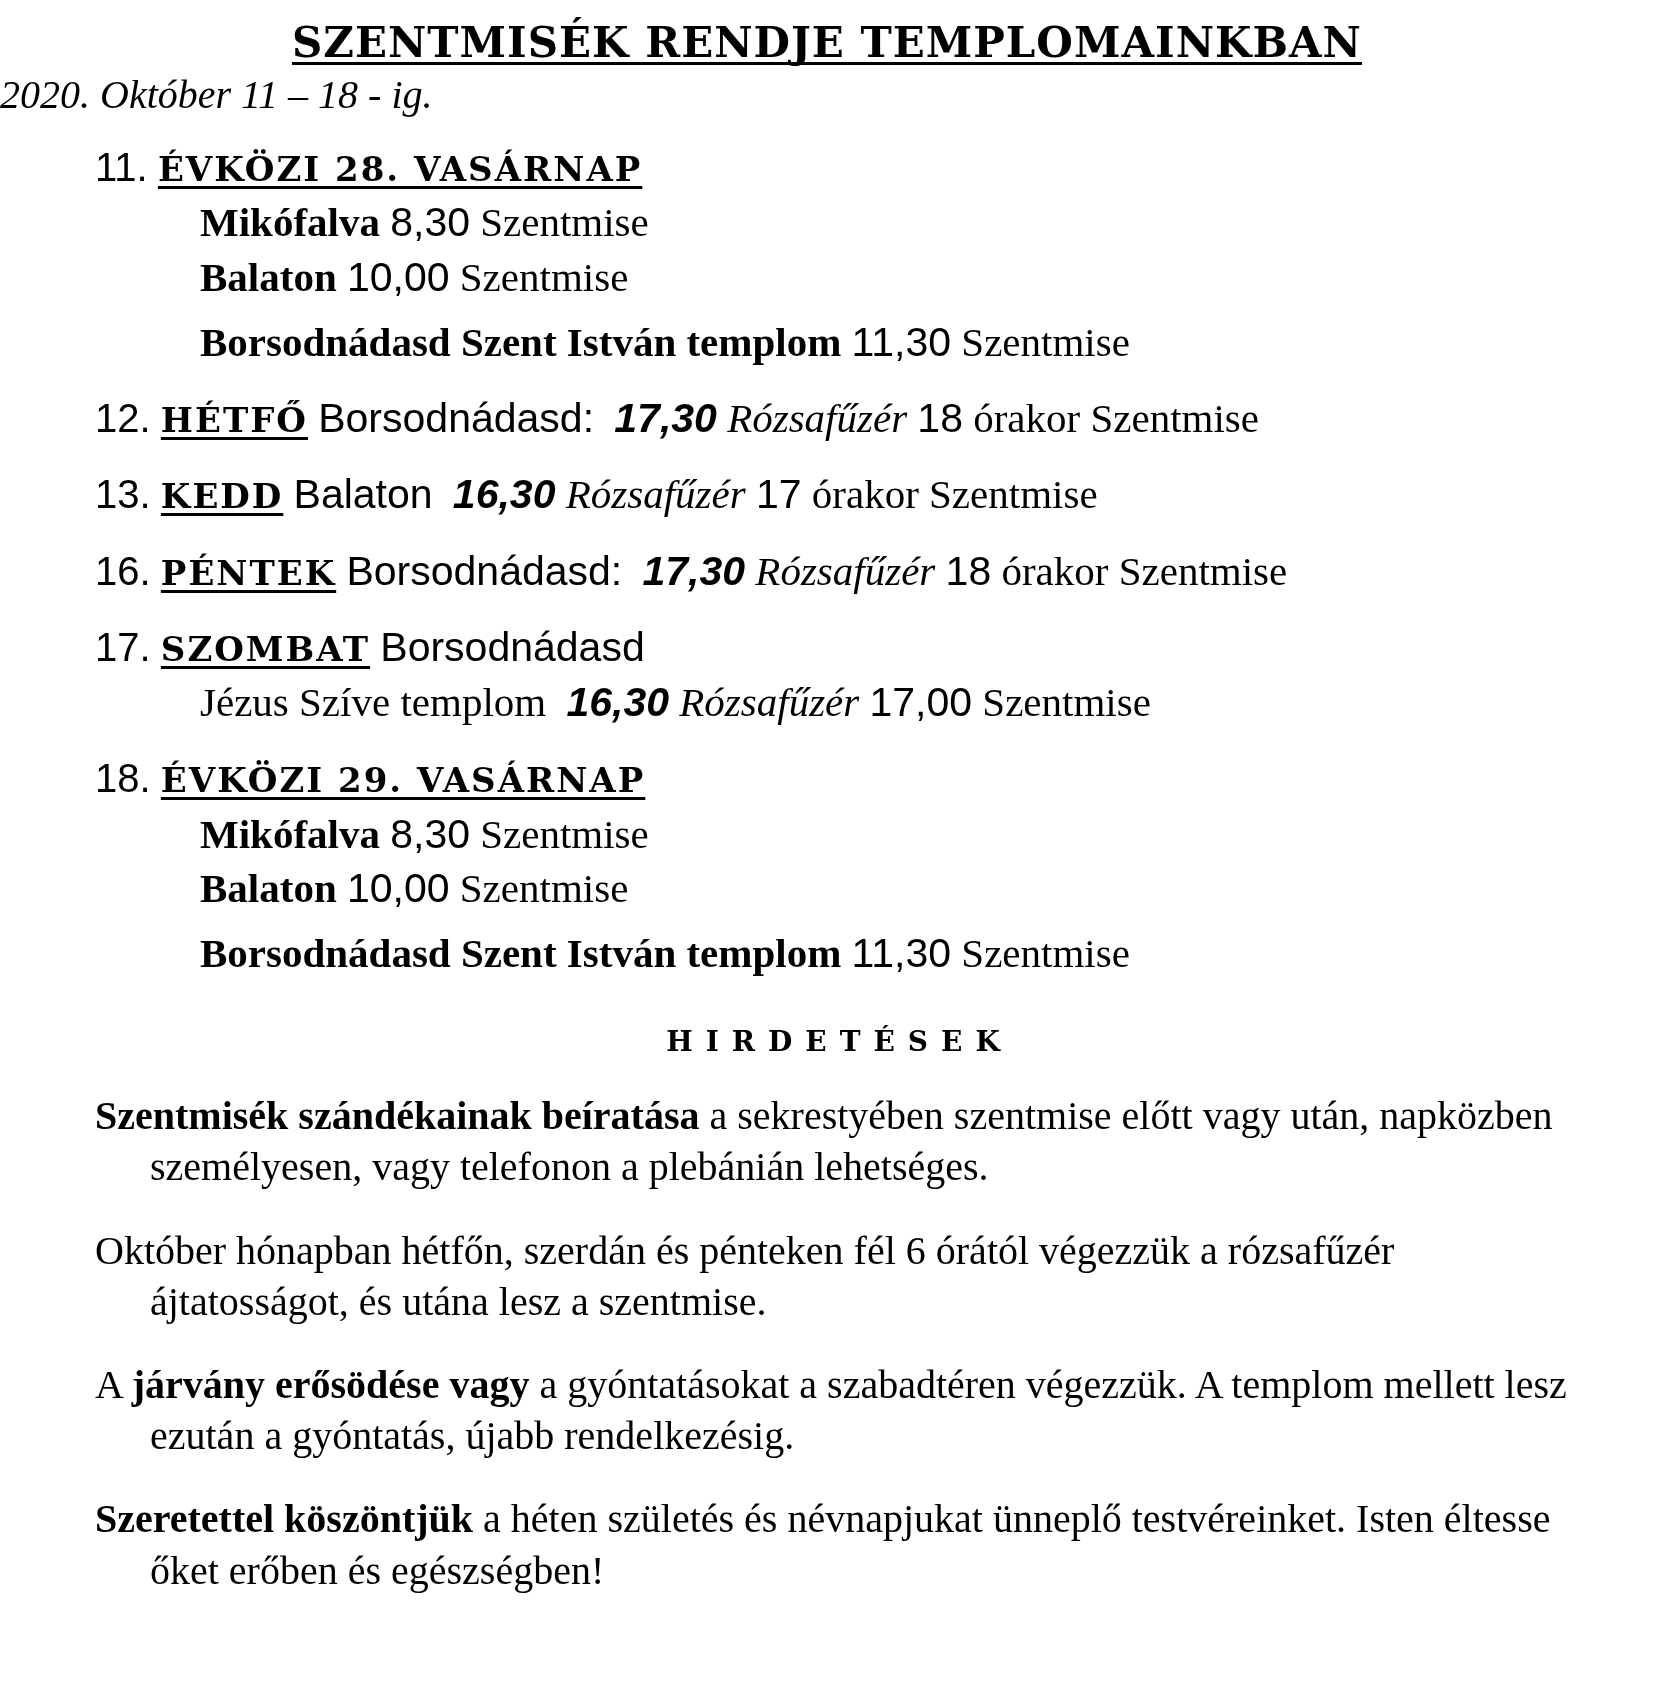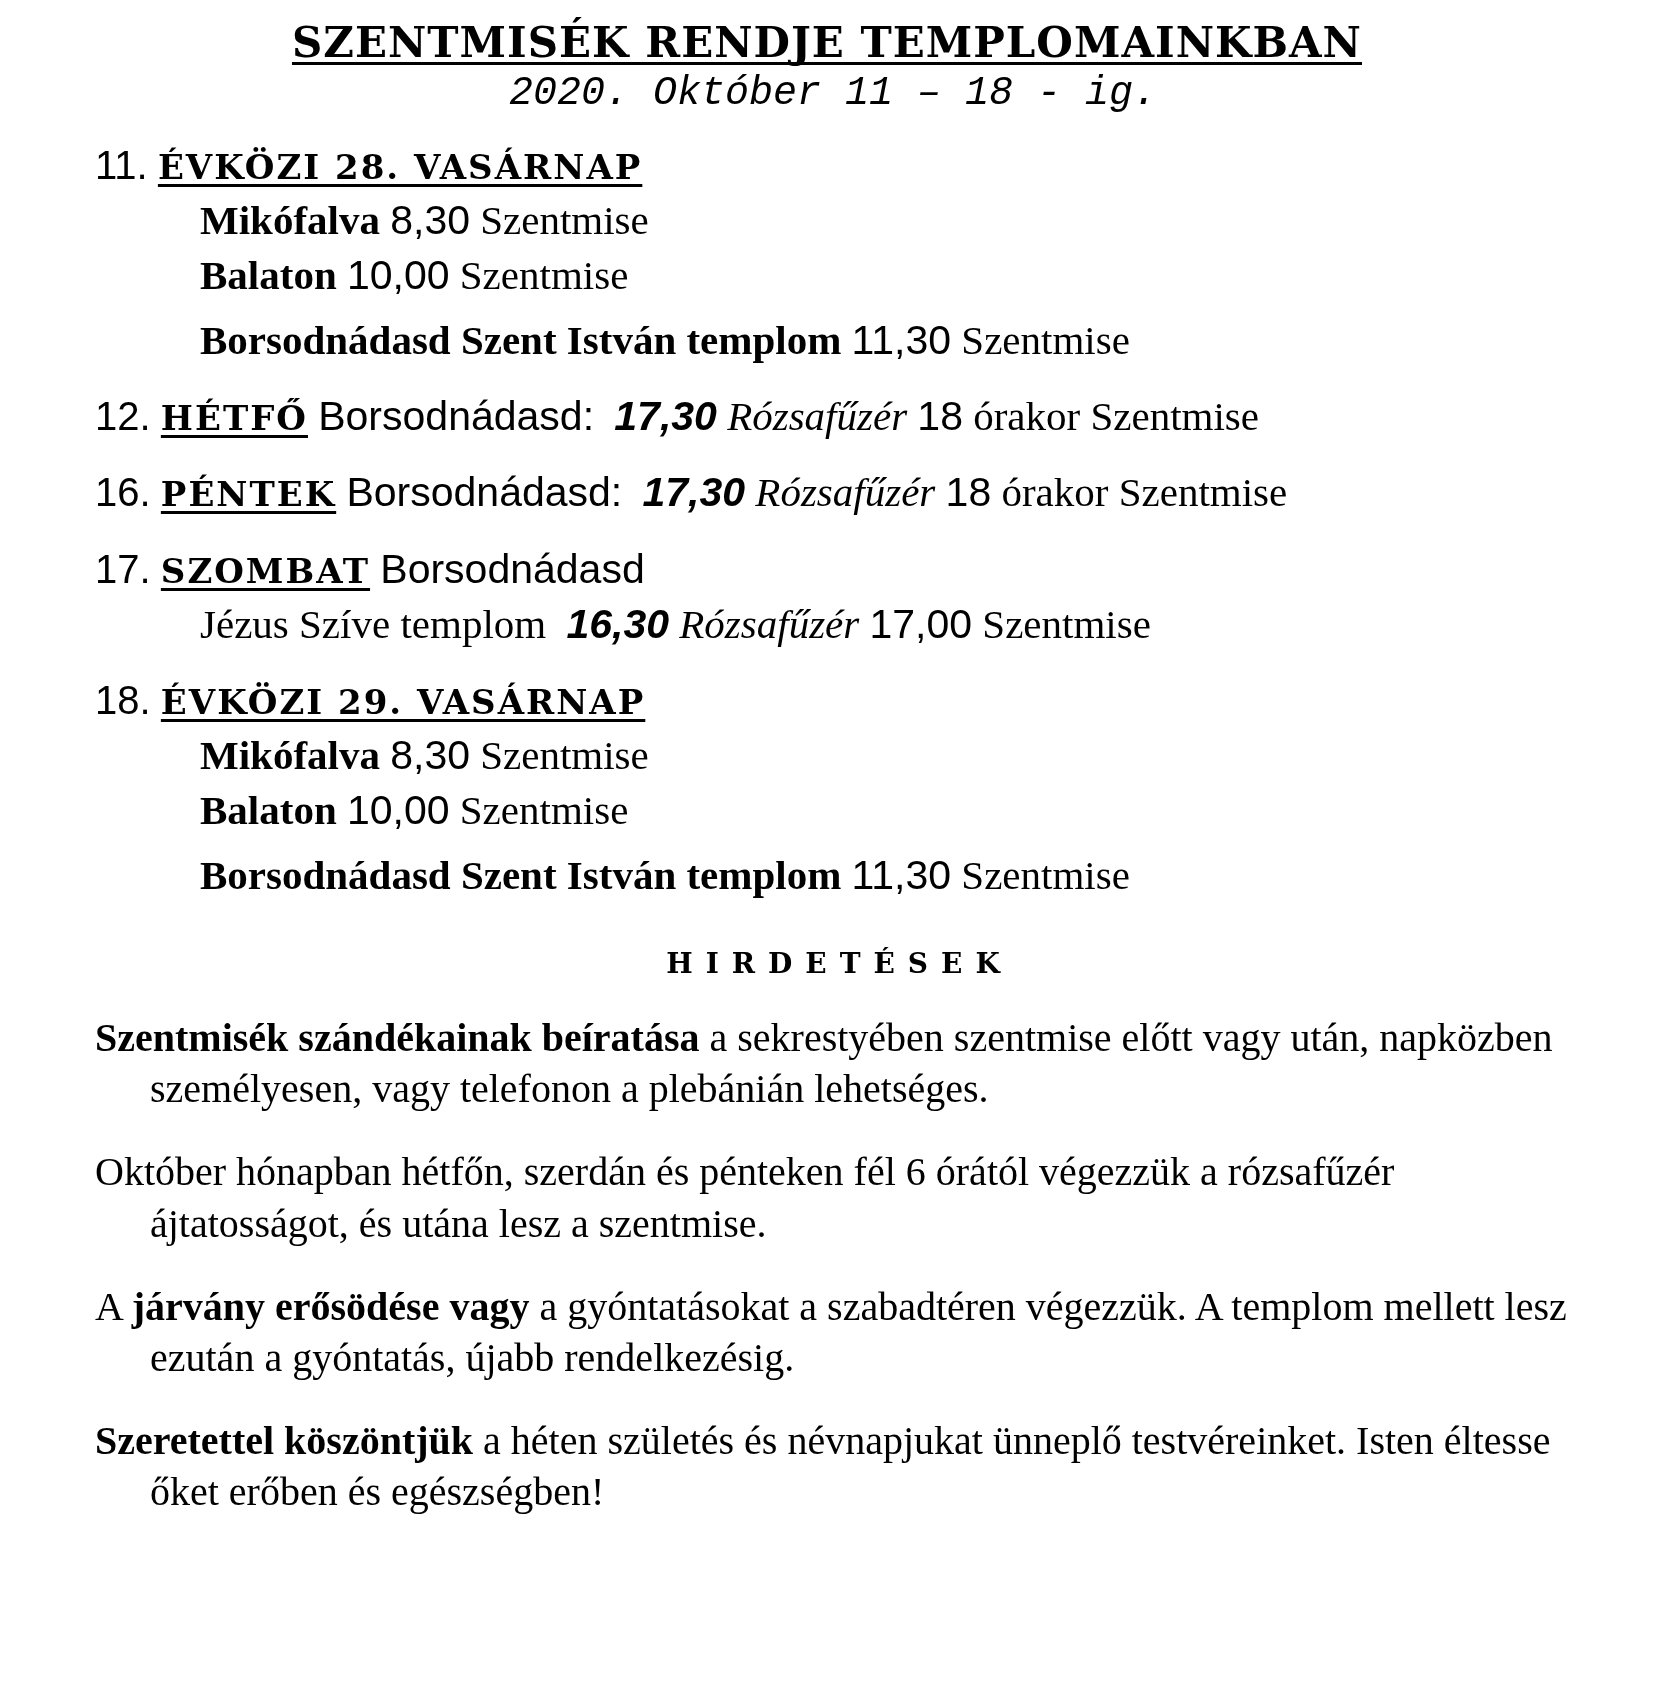--- a/index.html
+++ b/index.html
@@ -26,23 +26,22 @@
   .i { font-style: italic; }
   .u { text-decoration: underline; text-decoration-thickness: 2.5px;
        text-underline-offset: 5px; text-decoration-skip-ink: none; }
 
   
   .title {
     font-size: 42px; text-align: center;
     margin: 10px 40px 4px 40px;
   }
   .subtitle {
-    font-size: 40px; font-style: italic; text-align: center;
-    margin: 2px 0 24px 12px;
-    font-family: Liberation Mono, monospace;
+    font-size: 40px; font-style: italic; 
+    margin: 2px 0 24px 0;
   }
 
   
   .schedule { display: block; }
   .entry {
     font-size: 41px; line-height: 1.25;
     padding-left: 95px; 
     margin-bottom: 25px;
     white-space: nowrap;
   }
@@ -108,20 +107,29 @@
     <section class="entry">
       <span class="sans num">12.</span>
       <span class="deco day u">HÉTFŐ</span>
       <span class="sans">Borsodnádasd:</span>
       <span class="sans b i rtime">17,30</span>
       <span class="serif i">Rózsafűzér</span>
       <span class="sans">18</span>
       <span class="serif">órakor Szentmise</span>
     </section>
 
+    <section class="entry">
+      <span class="sans num">13.</span>
+      <span class="deco day u">KEDD</span>
+      <span class="sans">Balaton</span>
+      <span class="sans b i rtime">16,30</span>
+      <span class="serif i">Rózsafűzér</span>
+      <span class="sans">17</span>
+      <span class="serif">órakor Szentmise</span>
+    </section>
 
 
     <section class="entry">
       <span class="sans num">16.</span>
       <span class="deco day u">PÉNTEK</span>
       <span class="sans">Borsodnádasd:</span>
       <span class="sans b i rtime">17,30</span>
       <span class="serif i">Rózsafűzér</span>
       <span class="sans">18</span>
       <span class="serif">órakor Szentmise</span>

